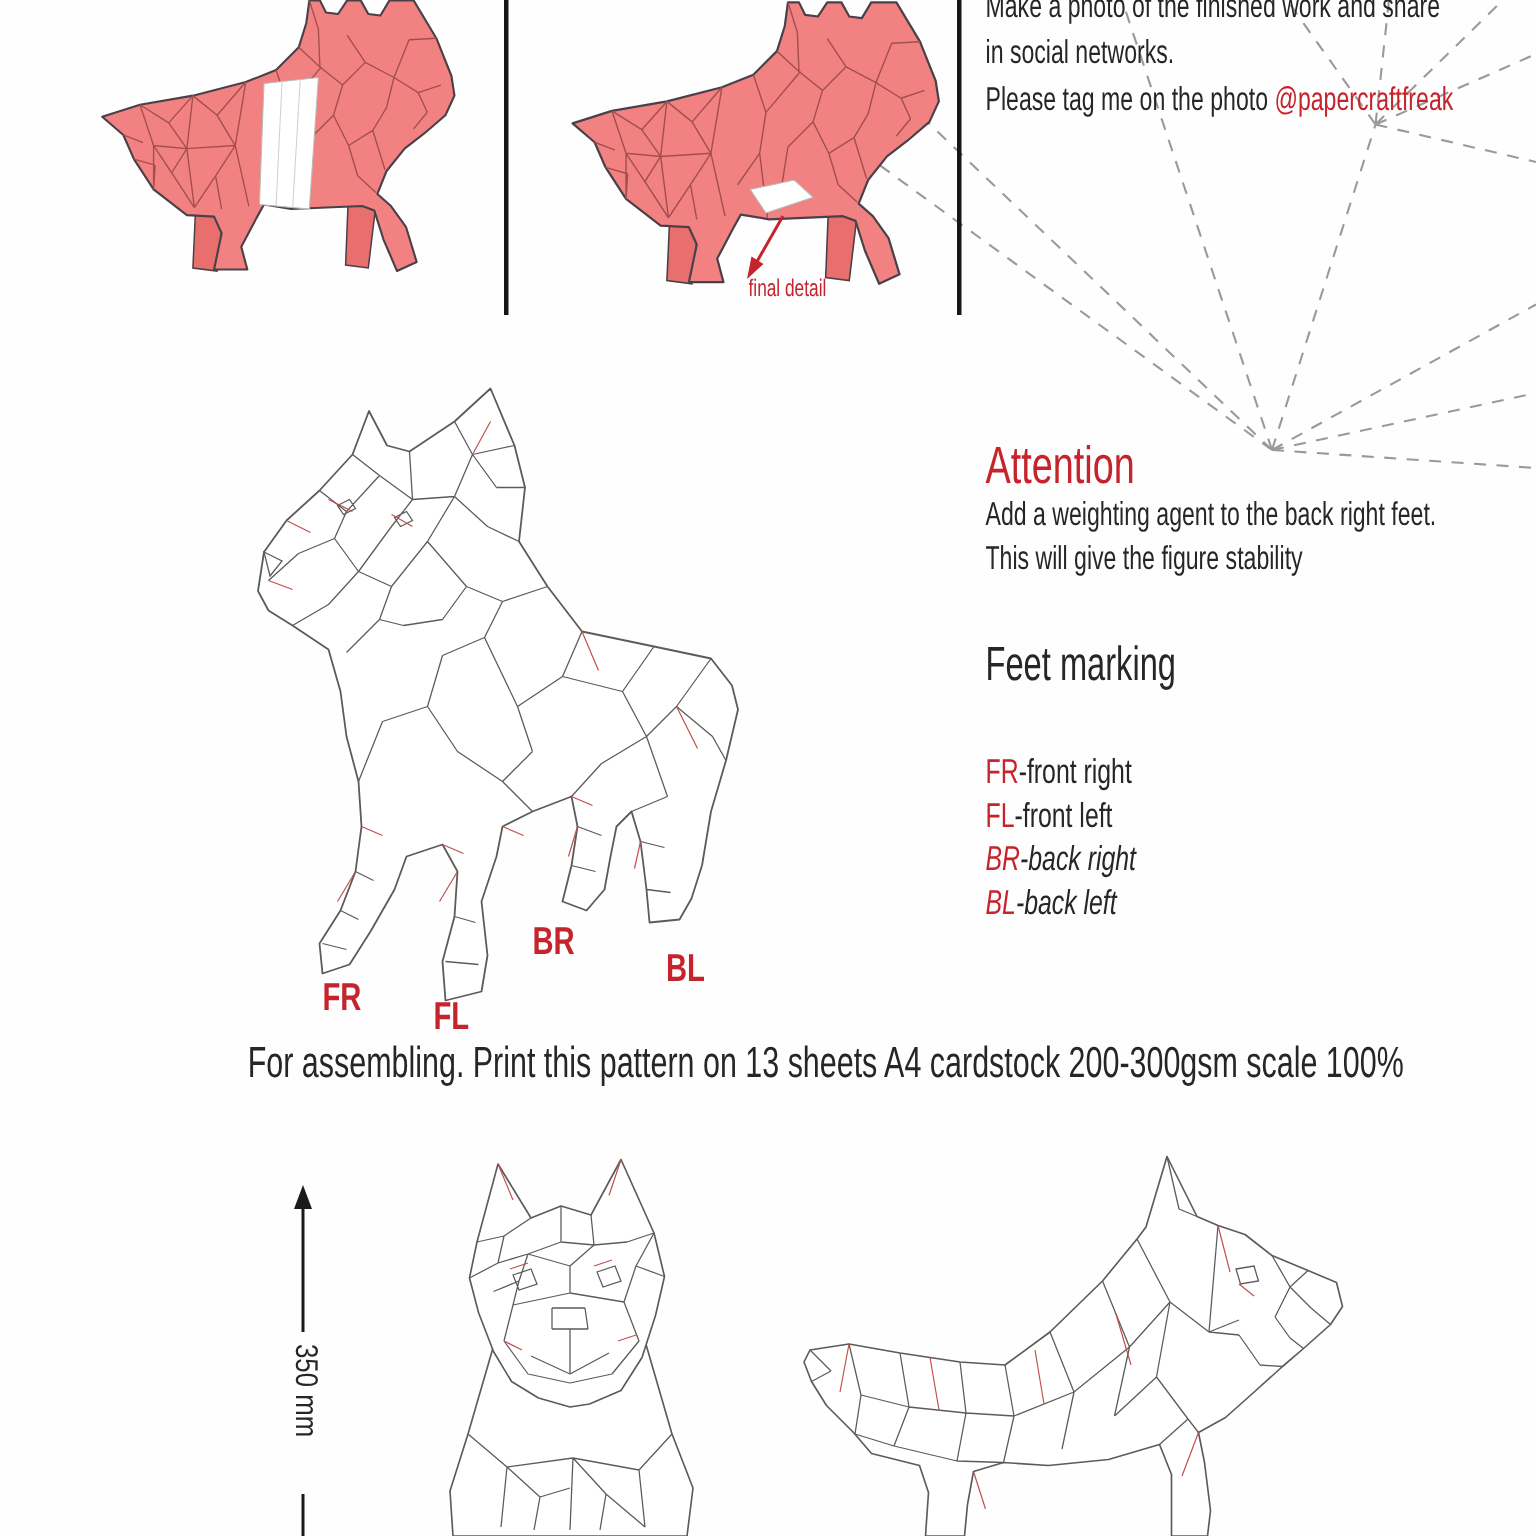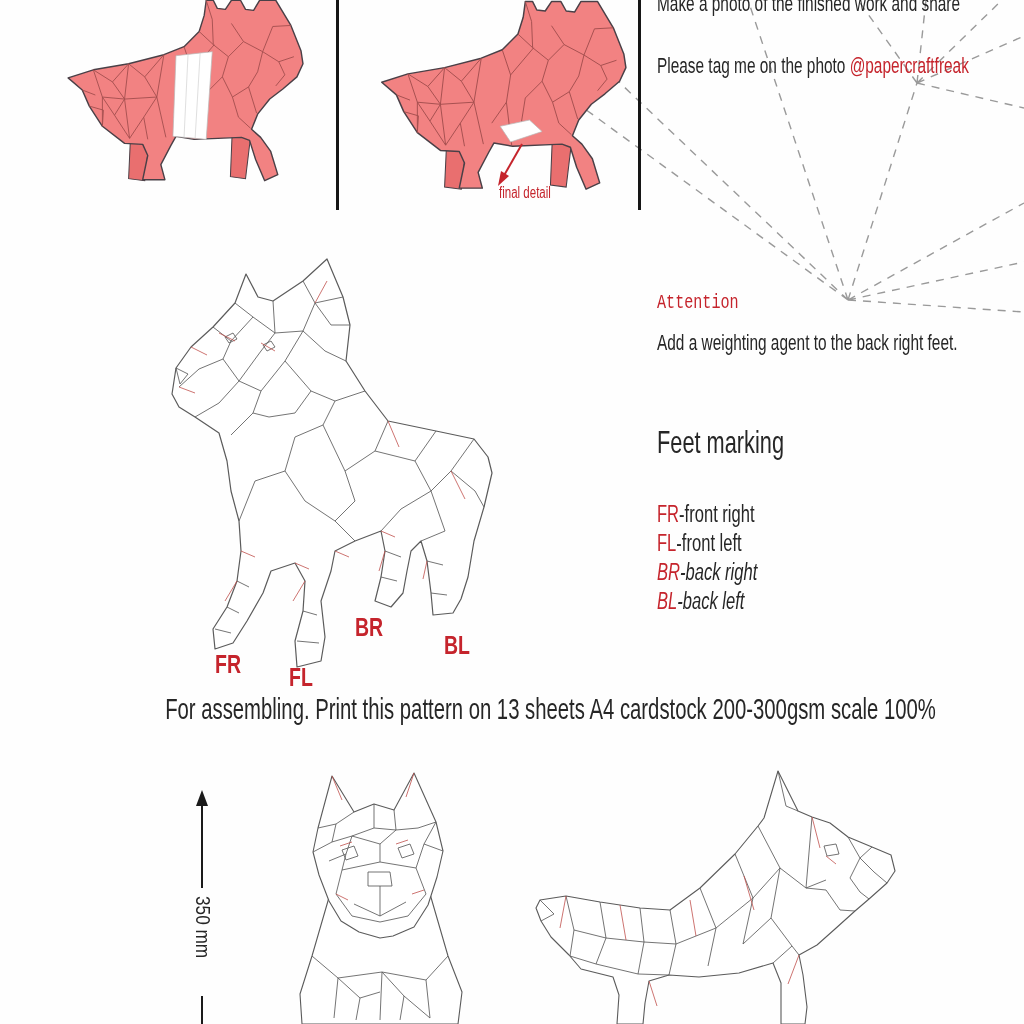--- a/index.html
+++ b/index.html
@@ -3,21 +3,21 @@
 <meta charset="utf-8">
 <style>
   html,body{margin:0;padding:0;background:#e8e8e8;}
   .stage{position:relative;width:1024px;height:1024px;background:#fefefe;overflow:hidden;
          font-family:"Liberation Sans","DejaVu Sans",sans-serif;color:#262626;}
   .abs{position:absolute;}
   .cz{display:inline-block;transform-origin:0 50%;white-space:nowrap;}
   .red{color:#c5242c;}
   .para{font-size:22px;line-height:31px;}
   .para .cz{transform:scaleX(0.70);}
-  .h-att{font-size:21px;font-family:Liberation Mono, monospace;}
+  .h-att{font-size:35px;}
   .h-att .cz{transform:scaleX(0.72);}
   .h-feet{font-size:32px;}
   .h-feet .cz{transform:scaleX(0.68);}
   .feetlist{font-size:23px;}
   .feetlist .cz{transform:scaleX(0.72);}
   .feetlabel{font-size:26px;font-weight:bold;color:#c5242c;}
   .feetlabel .cz{transform:scaleX(0.75);}
   .note-wrap{left:0;top:693px;width:1024px;text-align:center;font-size:29px;}
   .note-wrap .cz{transform:scaleX(0.70);transform-origin:50% 50%;}
   .fd-label{font-size:16px;color:#c5242c;}
@@ -80,20 +80,23 @@
   <svg class="abs" style="left:455px;top:135px;" width="80" height="75">
     <path stroke="#c5242c" stroke-width="2" fill="none" d="M67,9 L47,44"></path>
     <polygon fill="#c5242c" points="43,51 46,36 54,41"></polygon>
   </svg>
   <div class="abs fd-label" style="left:456px;top:184px;margin-left:43px;">
     <span class="cz">final detail</span>
   </div>
 
   <div class="abs para" style="left:657px;top:-12px;">
     <span class="cz">Make a photo of the finished work and share</span>
+  </div>
+  <div class="abs para" style="left:657px;top:19px;">
+    <span class="cz">in social networks.</span>
   </div>
   <div class="abs para" style="left:657px;top:50px;">
     <span class="cz"><span>Please tag me on the photo </span><span class="red">@papercraftfreak</span></span>
   </div>
 
   <svg class="abs" style="left:136px;top:242px;" width="428" height="462" viewBox="0 0 428 462">
     <path fill="#ffffff" stroke="#5b5b5b" stroke-width="1.2" stroke-linejoin="round" d="M36,152 L40,126 L55,105 L77,85 L99,61 L110,32 L122,55 L137,59 L167,39 L191,17
          L207,55 L214,83 L210,119 L229,149 L252,179 L300,189 L338,197 L352,215 L356,231
          L348,265 L338,299 L332,335 L325,357 L317,371 L297,373 L295,351 L291,319 L285,299
          L275,309 L271,329 L267,351 L255,365 L239,359 L245,335 L249,309 L245,289 L219,299
@@ -131,20 +134,23 @@
   <div class="abs feetlabel" style="left:444px;top:630px;">
     <span class="cz">BL</span>
   </div>
 
   <div class="abs h-att red" style="left:657px;top:291px;">
     <span class="cz">Attention</span>
   </div>
   <div class="abs para" style="left:657px;top:327px;">
     <span class="cz">Add a weighting agent to the back right feet.</span>
   </div>
+  <div class="abs para" style="left:657px;top:356px;">
+    <span class="cz">This will give the figure stability</span>
+  </div>
 
   <div class="abs h-feet" style="left:657px;top:424px;">
     <span class="cz">Feet marking</span>
   </div>
   <div class="abs feetlist" style="left:657px;top:501px;">
     <span class="cz"><span class="red">FR</span><span>-front right</span></span>
   </div>
   <div class="abs feetlist" style="left:657px;top:530px;">
     <span class="cz"><span class="red">FL</span><span>-front left</span></span>
   </div>

